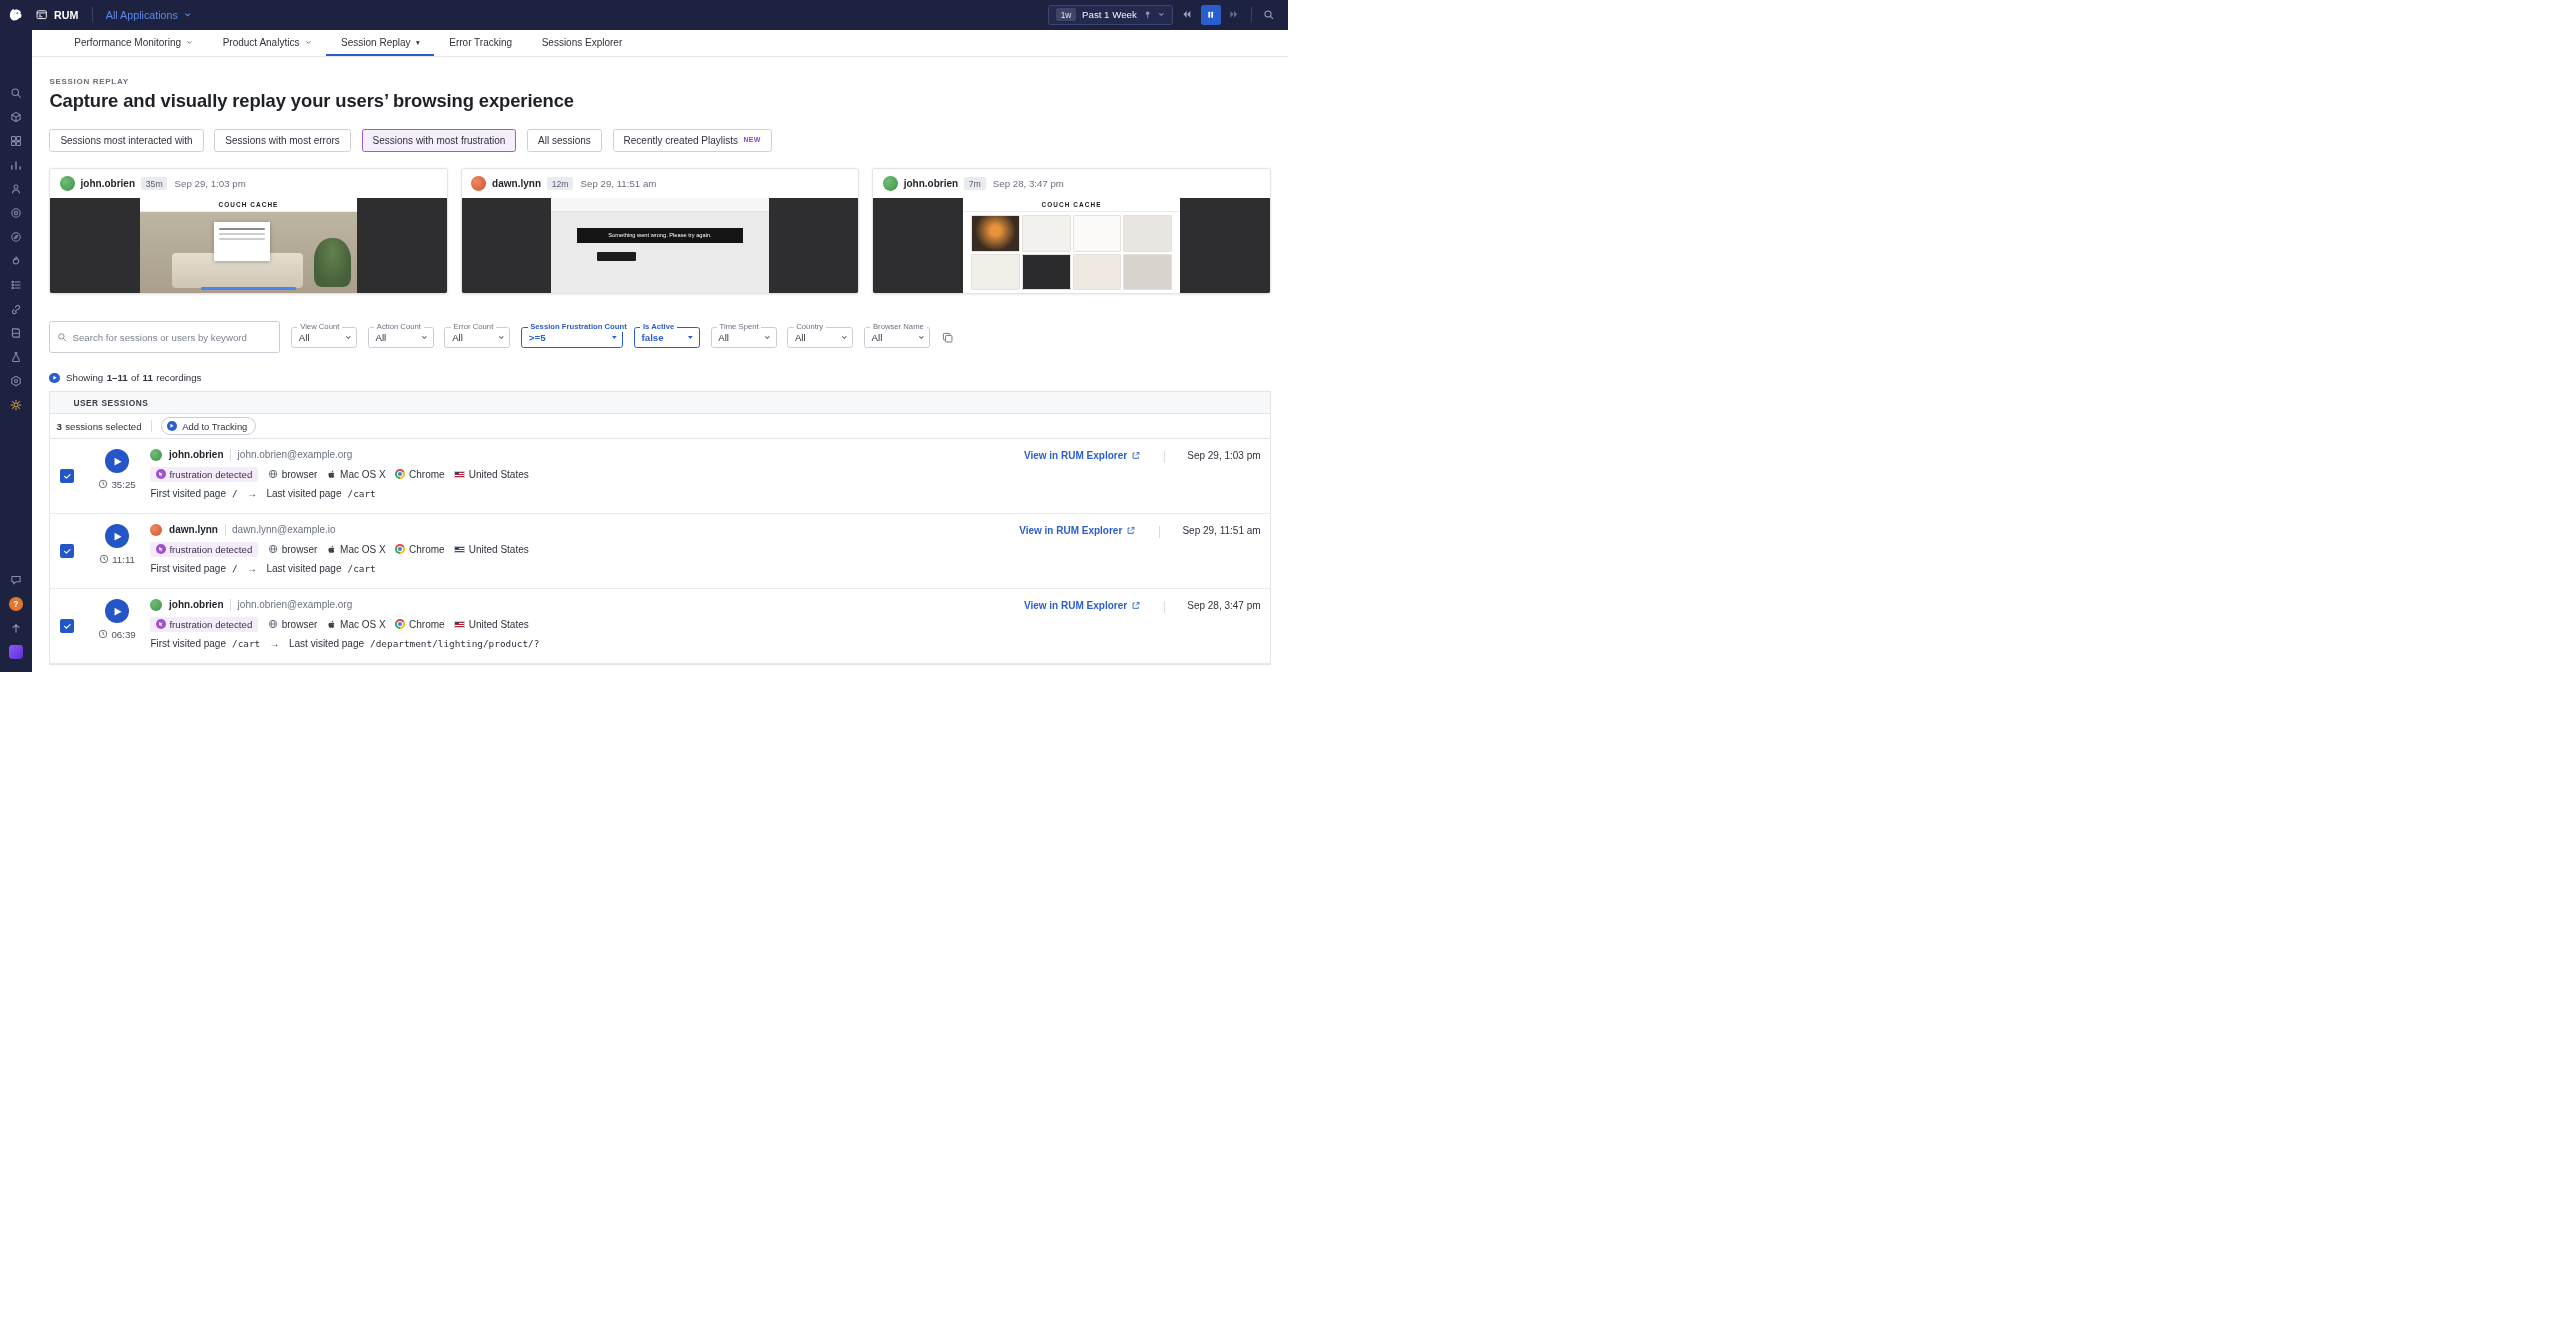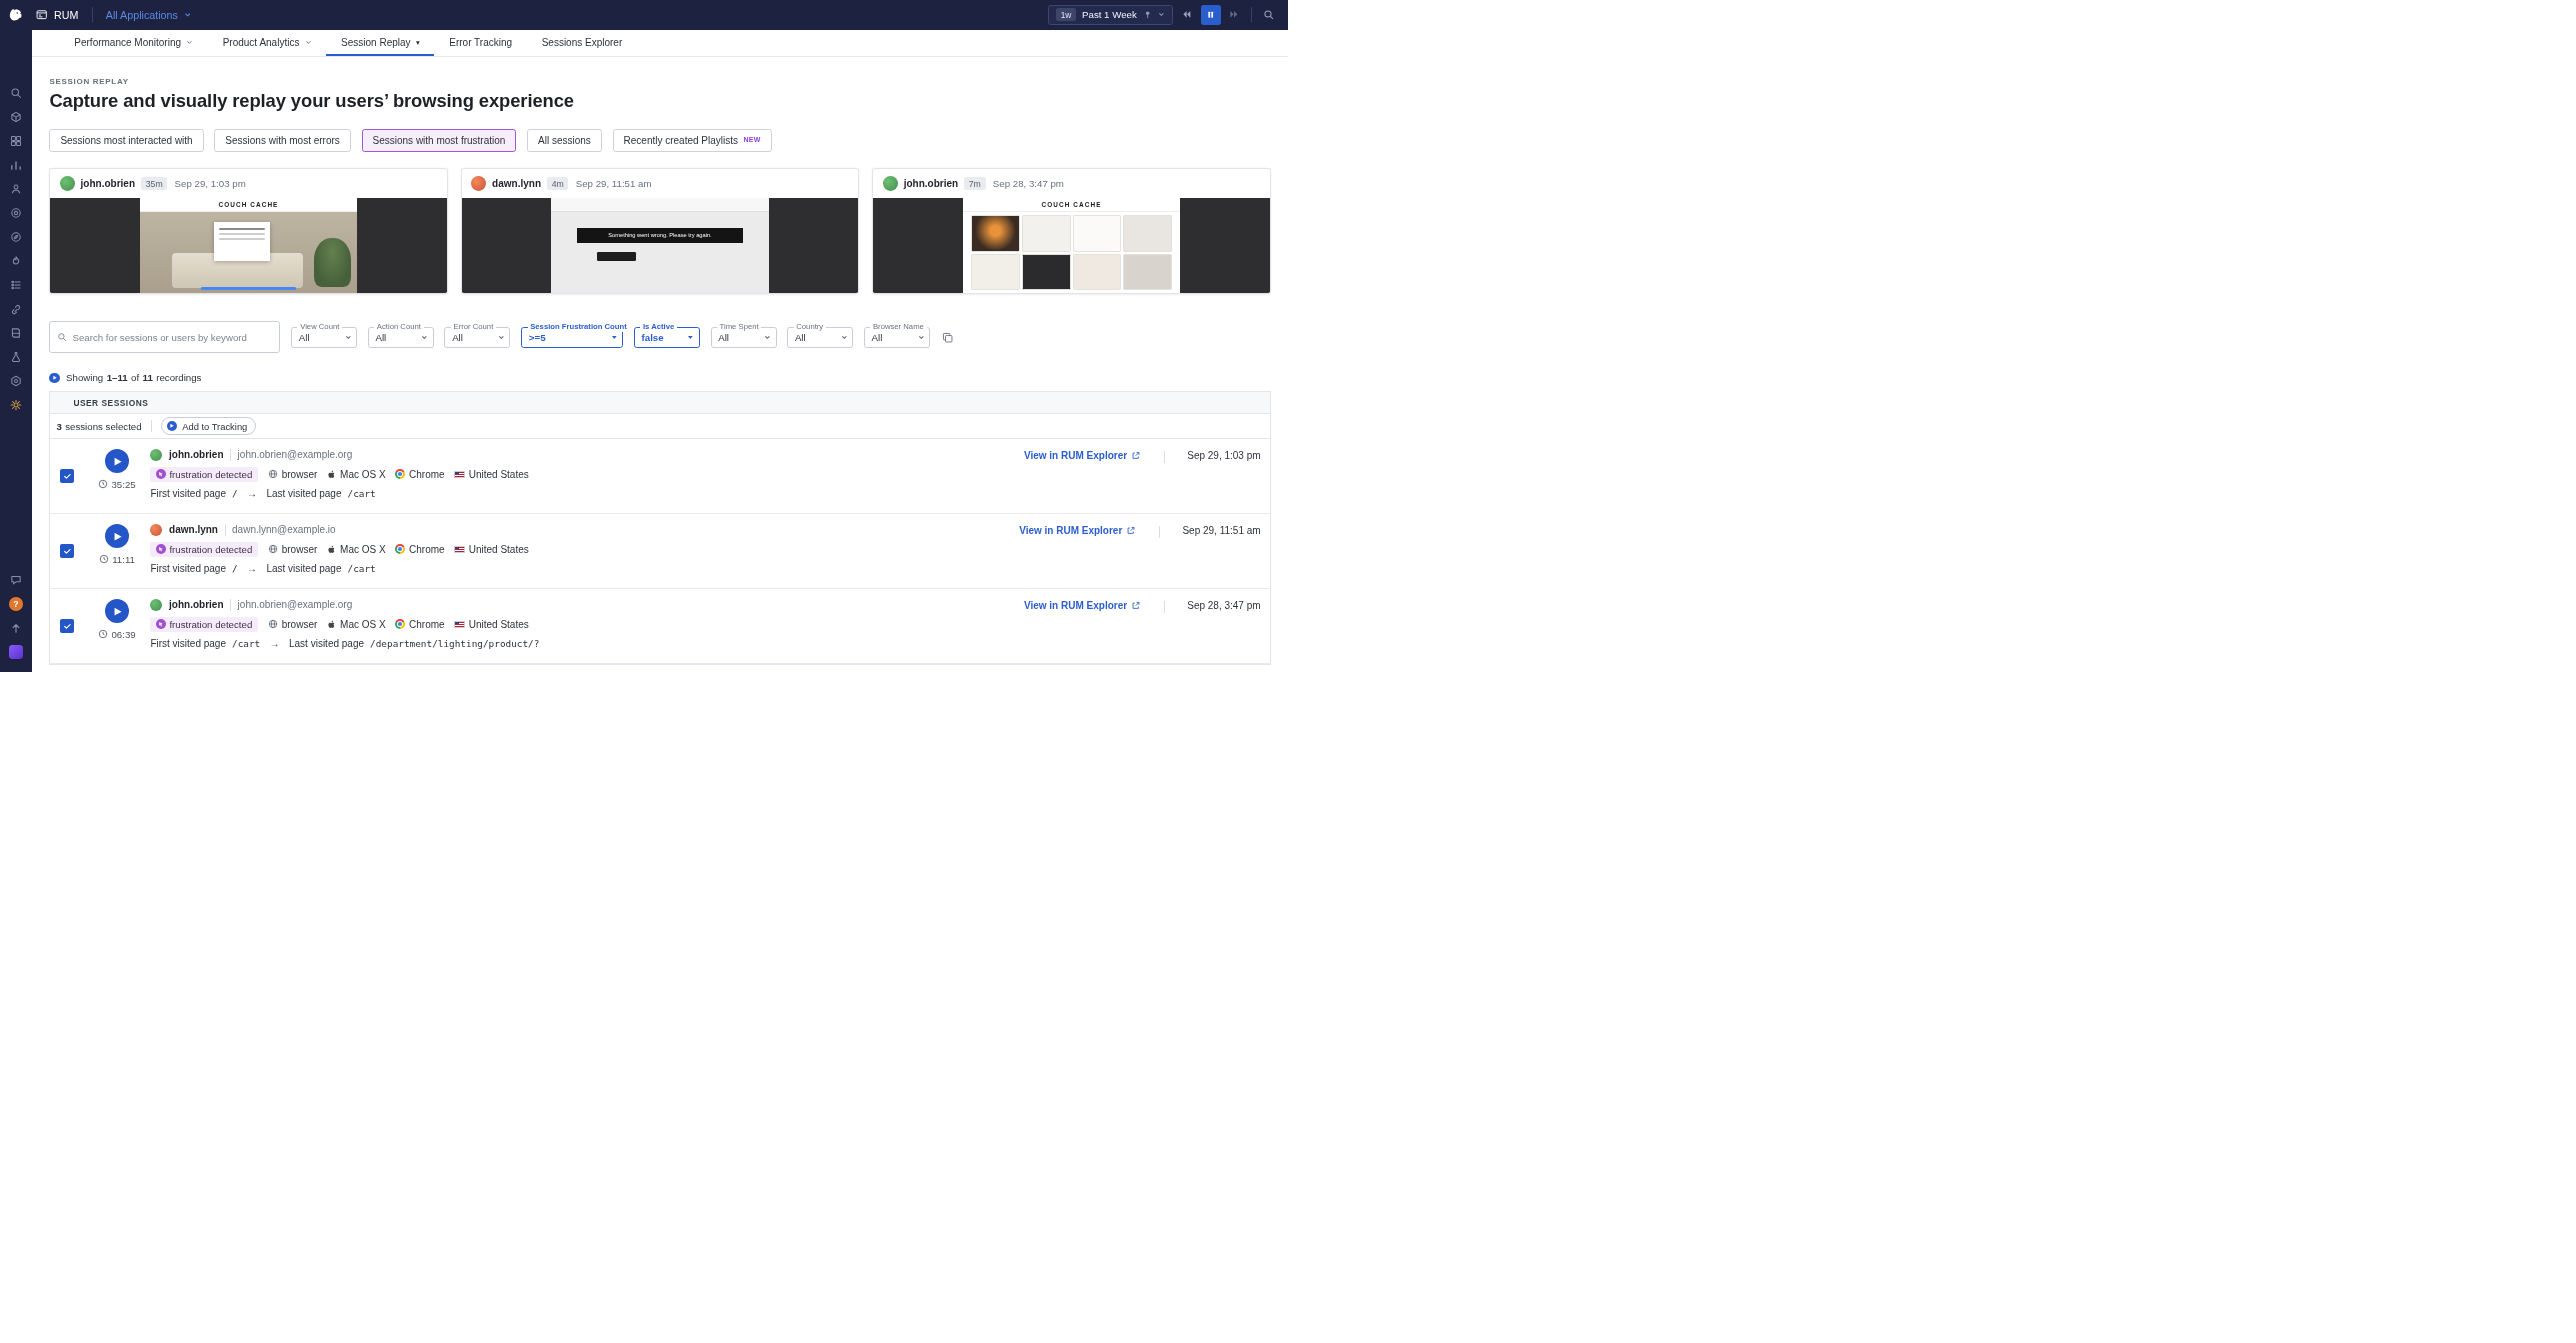--- a/index.html
+++ b/index.html
@@ -5,21 +5,21 @@
   *{box-sizing:border-box;margin:0;padding:0}
   html,body{width:1288px;height:672px}
   body{font-family:"Liberation Sans",sans-serif;background:#fff;overflow:hidden;position:relative;color:#2e323c}
   svg{display:block}
   button{font-family:inherit;background:none;border:none;cursor:pointer;color:inherit}
 
   
   .topbar{position:absolute;top:0;left:0;right:0;height:29.5px;background:#1c2240;display:flex;align-items:center;color:#fff;z-index:20}
   .logo-box{width:32px;height:29.5px;display:flex;align-items:center;justify-content:center;flex:none}
   .tb-left{display:flex;align-items:center;gap:6.7px;padding-left:4px}
-  .rum-label{font-size:10.7px;font-weight:normal;color:#fff}
+  .rum-label{font-size:10.7px;font-weight:bold;color:#fff}
   .tb-div{width:0.7px;height:14.8px;background:#3a4163;margin:0 6.7px;flex:none}
   .app-select{display:flex;align-items:center;gap:6px;color:#5d8ae8;font-size:10.7px}
   .tb-right{margin-left:auto;display:flex;align-items:center;padding-right:9.4px}
   .time-ctl{display:flex;align-items:center;gap:6px;height:20px;border:0.7px solid #3e4670;border-radius:2.7px;background:#232a4e;padding:0 6.7px;cursor:pointer}
   .time-chip{background:#3d4569;color:#dfe3f0;font-size:8.4px;padding:1.3px 4.7px;border-radius:2px}
   .time-label{font-size:9.7px;color:#f2f4fa}
   .time-ctl .mut{color:#8f97b5}
   .pb-btn{width:20px;height:20px;border-radius:2.7px;display:flex;align-items:center;justify-content:center;color:#9aa2bd;margin-left:4px}
   .pb-active{background:#2b5ecd;color:#fff}
   .pb-dim{opacity:.55}
@@ -399,21 +399,21 @@
           </div>
           <div class="scrub"></div>
         </div>
       </div>
     </div>
 
     <div class="card">
       <div class="card-head">
         <span class="avatar av22 av-orange"></span>
         <span class="c-name">dawn.lynn</span>
-        <span class="c-chip">4m</span>
+        <span class="c-chip">12m</span>
         <span class="c-time">Sep 29, 11:51 am</span>
       </div>
       <div class="thumb">
         <div class="site site2">
           <div class="page-top"></div>
           <div class="err-bar">Something went wrong. Please try again.</div>
           <div class="err-btn"></div>
         </div>
       </div>
     </div>

